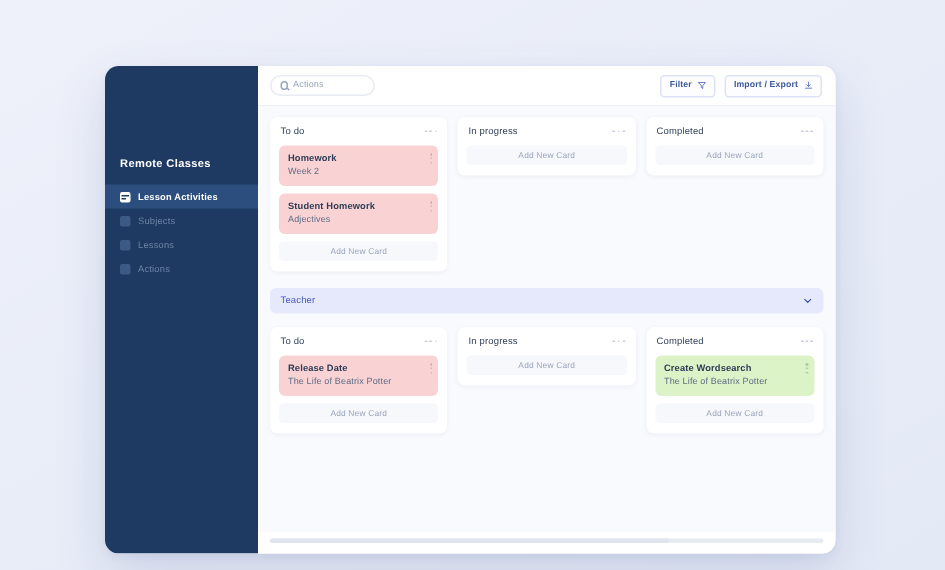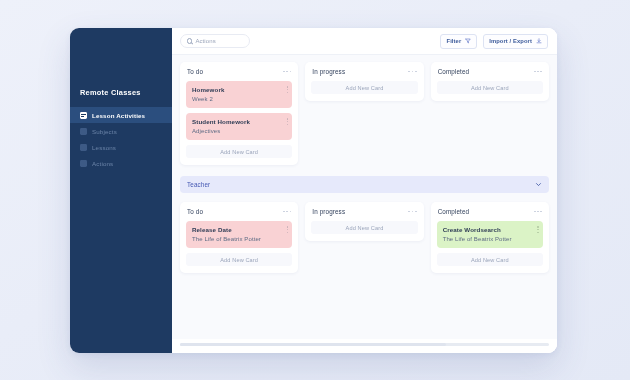--- a/index.html
+++ b/index.html
@@ -14,21 +14,21 @@
   body {
     font-family: "Liberation Sans", sans-serif;
     background: linear-gradient(150deg, #eef1fa 0%, #e9edf8 45%, #e4e9f6 100%);
     position: relative;
   }
 
   
   .window {
     position: absolute;
     left: 70px;
-    top: 28px;
+    top: 44px;
     width: 487px;
     height: 325px;
     border-radius: 9px;
     background: #ffffff;
     box-shadow: 0 14px 34px rgba(60, 80, 140, 0.16),
                 0 2px 6px rgba(60, 80, 140, 0.07);
     display: flex;
     overflow: hidden;
   }
 

